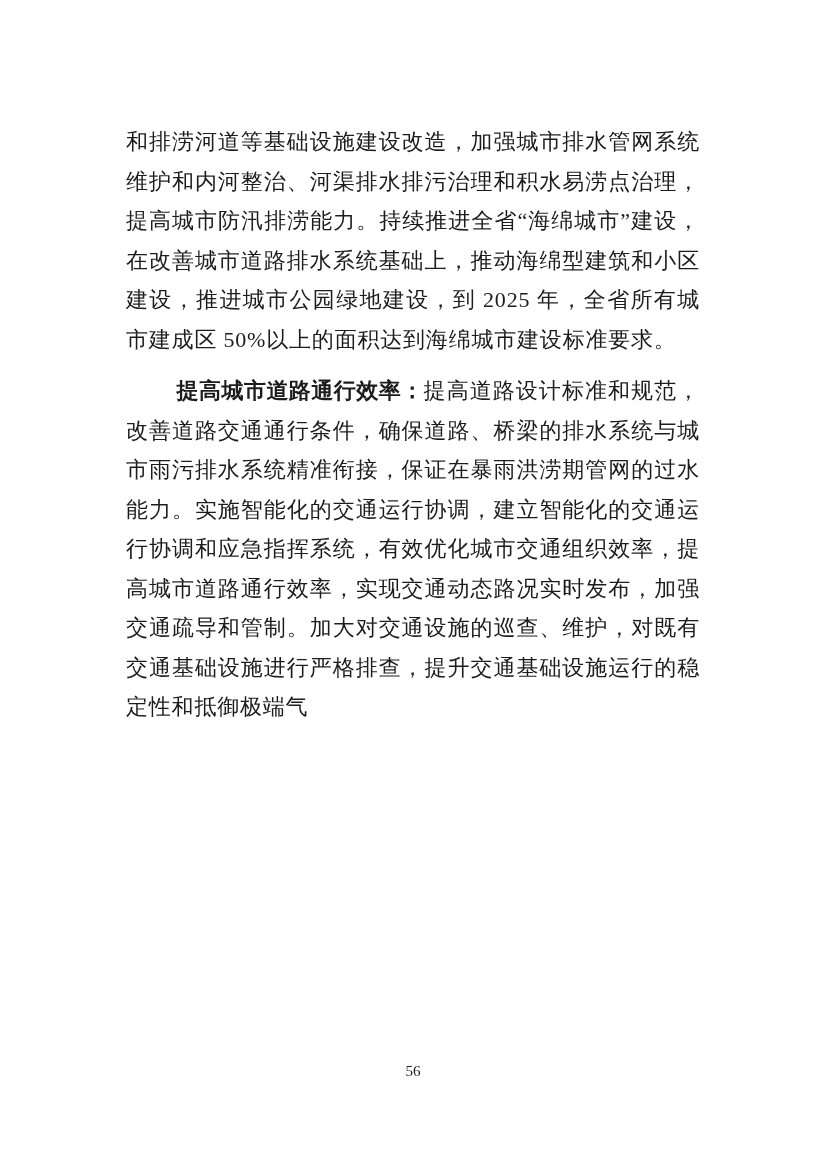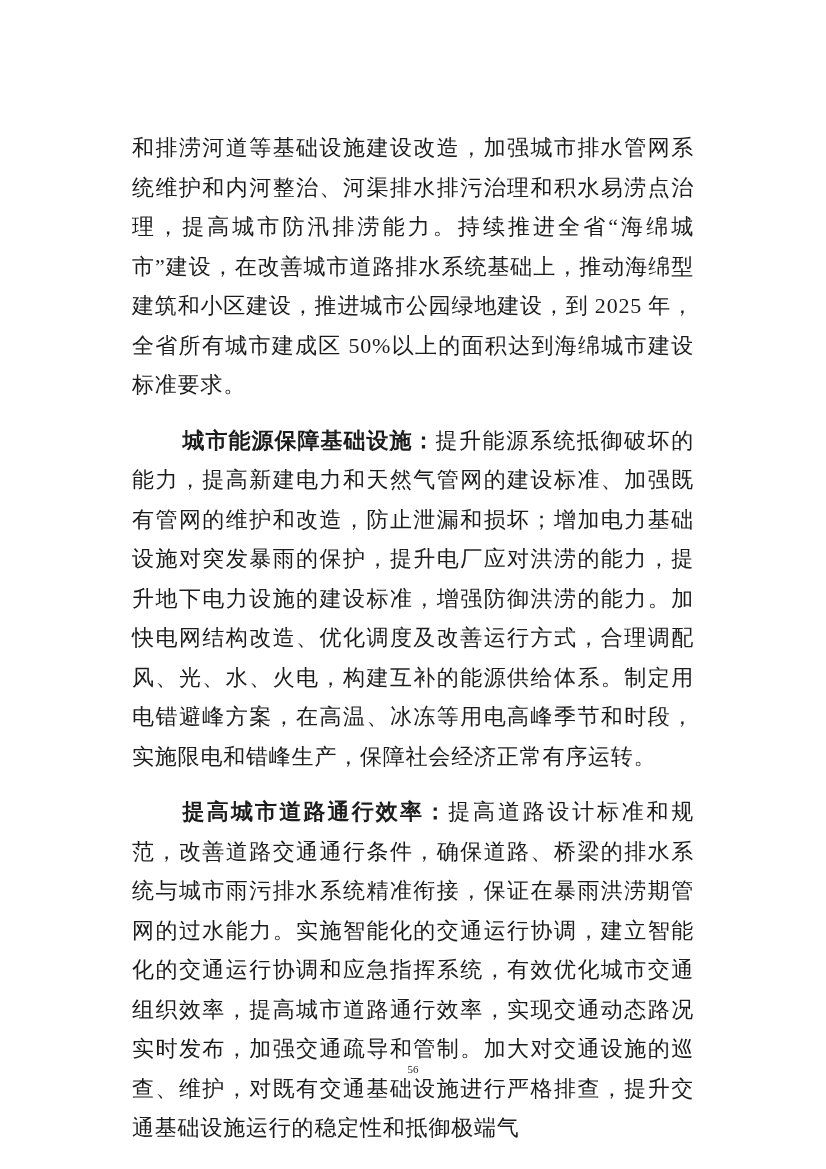--- a/index.html
+++ b/index.html
@@ -16,21 +16,21 @@
     font-family: "Liberation Serif", "DejaVu Serif", serif;
     color: #1c1c1c;
   }
   .text-block {
     position: absolute;
     left: 116px;
     top: 112px;
     width: 594px;
   }
   p.para {
-    margin: 16px;
+    margin: 10px;
     font-size: 22px;
     line-height: 39.5px;
     letter-spacing: 0.8px;
     text-align: justify;
     text-justify: inter-character;
     word-break: break-all;
     overflow-wrap: break-word;
   }
   p.para + p.para {
     margin-top: 12px;
@@ -42,34 +42,33 @@
     font-family: "Liberation Sans", "DejaVu Sans", sans-serif;
     font-weight: bold;
     letter-spacing: 0.2px;
   }
   .page-footer {
     position: absolute;
     top: 1063px;
     left: 0;
     width: 100%;
     text-align: center;
-    font-size: 11px;
+    font-size: 15px;
     color: #1c1c1c;
   }
 </style>
 </head>
 <body>
 
 <div class="page">
 
   <div class="text-block">
 
     <p class="para"><span class="body-text">和排涝河道等基础设施建设改造，加强城市排水管网系统维护和内河整治、河渠排水排污治理和积水易涝点治理，提高城市防汛排涝能力。持续推进全省“海绵城市”建设，在改善城市道路排水系统基础上，推动海绵型建筑和小区建设，推进城市公园绿地建设，到 2025 年，全省所有城市建成区 50%以上的面积达到海绵城市建设标准要求。</span></p>
 
-    <p class="para indent"><strong class="lead">城市能源保障基础设施：</strong><span class="body-text">提升能源系统抵御破坏的能力，提高新建电力和天然气管网的建设标准、加强既有管网的维护和改造，防止泄漏和损坏；增加电力基础设施对突发暴雨的保护，提升电厂应对洪涝的能力，提升地下电力设施的建设标准，增强防御洪涝的能力。加快电网结构改造、优化调度及改善运行方式，合理调配风、光、水、火电，构建互补的能源供给体系。制定用电错避峰方案，在高温、冰冻等用电高峰季节和时段，实施限电和错峰生产，保障社会经济正常有序运转。</span></p>
 
     <p class="para indent"><strong class="lead">提高城市道路通行效率：</strong><span class="body-text">提高道路设计标准和规范，改善道路交通通行条件，确保道路、桥梁的排水系统与城市雨污排水系统精准衔接，保证在暴雨洪涝期管网的过水能力。实施智能化的交通运行协调，建立智能化的交通运行协调和应急指挥系统，有效优化城市交通组织效率，提高城市道路通行效率，实现交通动态路况实时发布，加强交通疏导和管制。加大对交通设施的巡查、维护，对既有交通基础设施进行严格排查，提升交通基础设施运行的稳定性和抵御极端气</span></p>
 
   </div>
 
   <div class="page-footer">
     <span>56</span>
   </div>
 
 </div>

